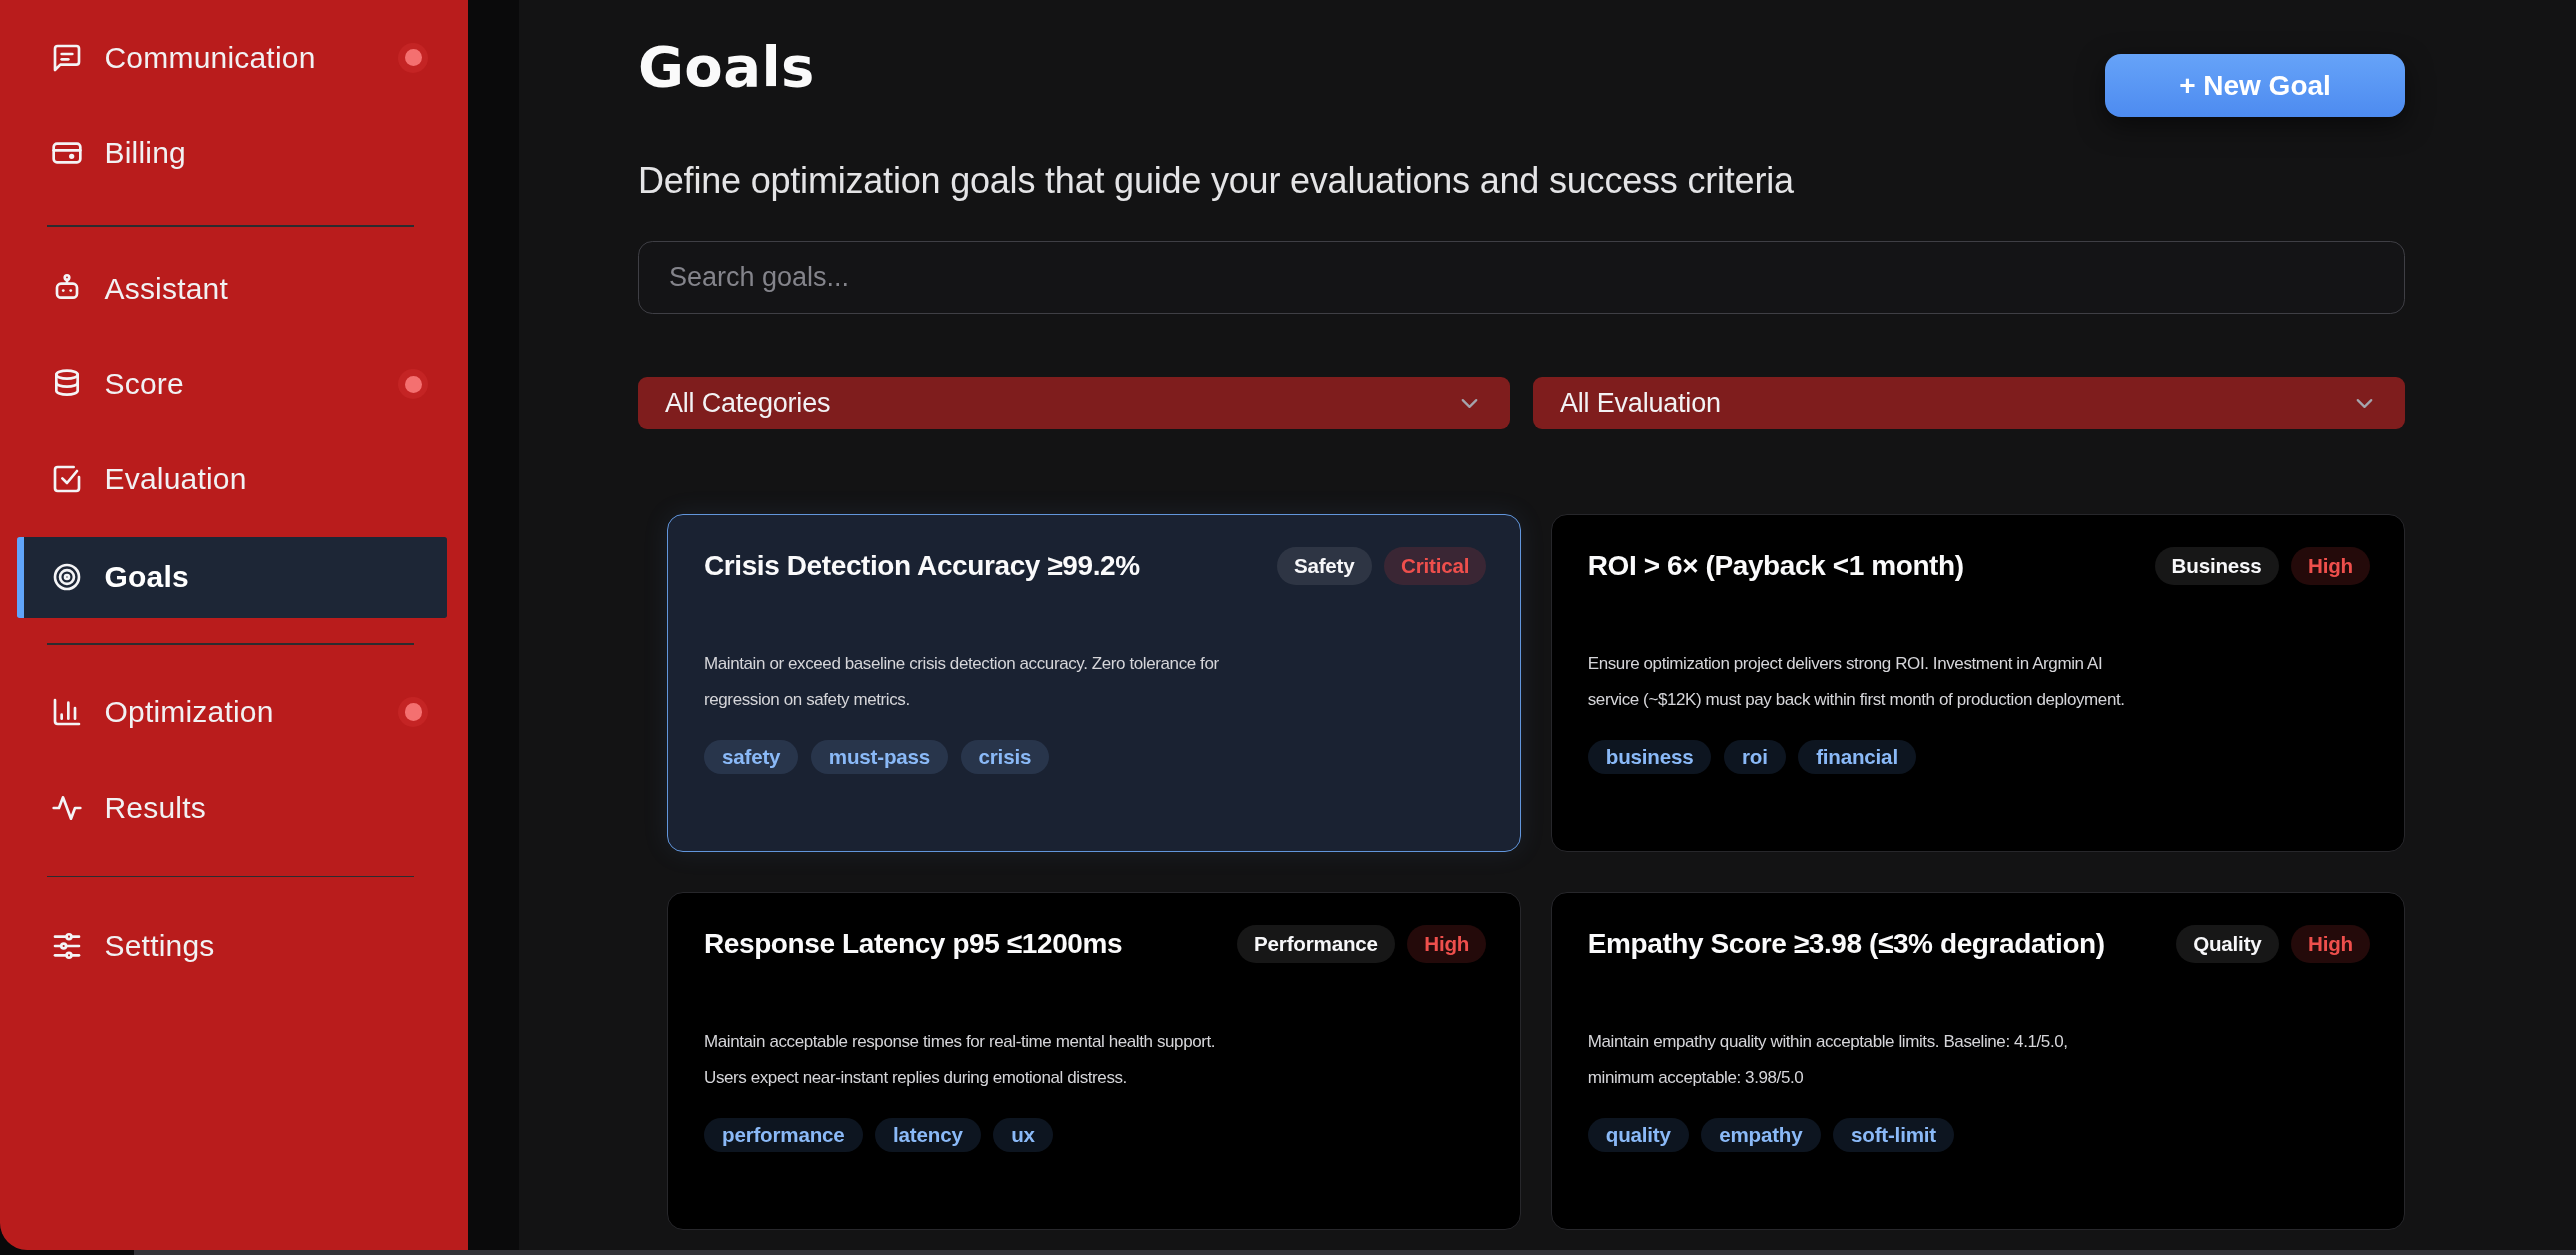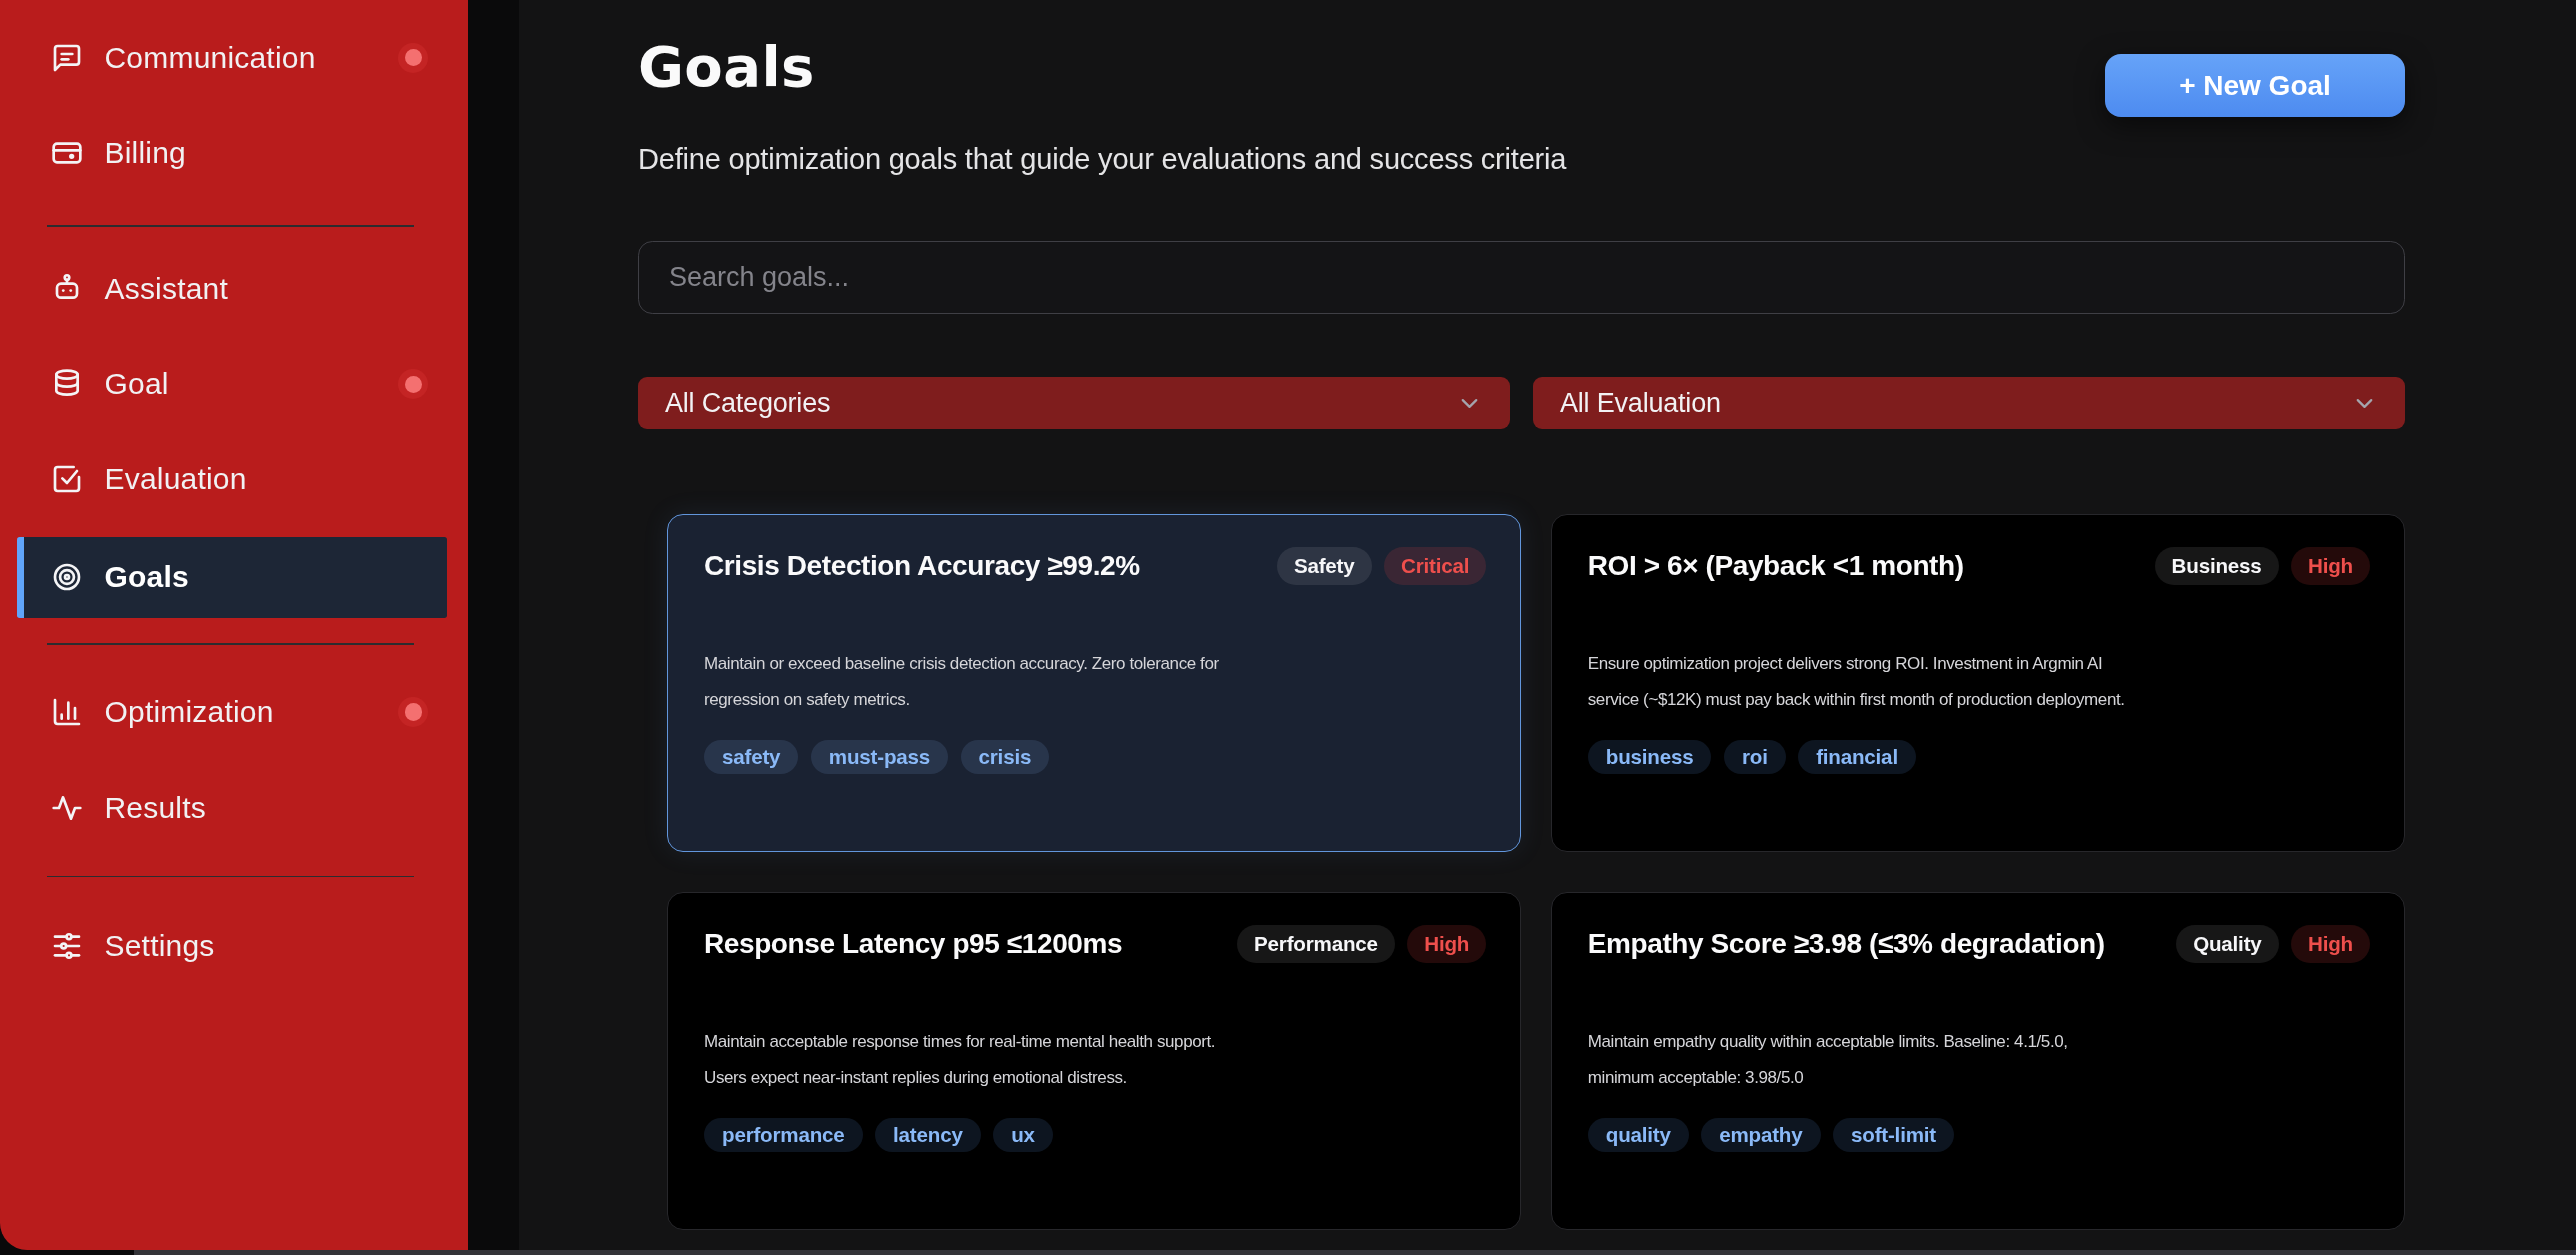--- a/index.html
+++ b/index.html
@@ -56,22 +56,22 @@
   .div2 { margin-top: 25px; margin-bottom: 39px; }
   .div3 { margin-top: 39px; margin-bottom: 40px; }
   
   .content { position: absolute; left: 638px; top: 0; width: 1767px; height: 100%; }
   .page-title {
     position: absolute; top: 34px; left: 0;
     font-family: "DejaVu Sans", sans-serif;
     font-size: 56px; font-weight: 800; letter-spacing: 0.4px; color: #fafafa;
   }
   .page-subtitle {
-    position: absolute; top: 143px; left: 0;
-    font-size: 29px; letter-spacing: -0.2px; color: #e4e4e6; font-weight: 400;
+    position: absolute; top: 160px; left: 0;
+    font-size: 36px; letter-spacing: -0.2px; color: #e4e4e6; font-weight: 400;
   }
   .new-goal-btn {
     position: absolute; top: 54px; right: 0; width: 300px; height: 63px;
     border: none; border-radius: 16px; cursor: pointer;
     background: linear-gradient(180deg, #66a3f8, #4d8bf0);
     color: #ffffff; font-size: 28px; font-weight: 700;
     font-family: "Liberation Sans", sans-serif;
     display: flex; align-items: center; justify-content: center;
     box-shadow: 0 9px 27px rgba(0,0,0,.5);
   }
@@ -175,21 +175,21 @@
       </div>
 
       <div class="nav-item mt43">
         <span class="nicon">
           <svg viewBox="0 0 24 24" width="32" height="32" fill="none" stroke="currentColor" stroke-width="2" stroke-linecap="round" stroke-linejoin="round">
               <ellipse cx="12" cy="5" rx="8" ry="3"></ellipse>
               <path d="M4 5v6c0 1.66 3.58 3 8 3s8-1.34 8-3V5"></path>
               <path d="M4 11v6c0 1.66 3.58 3 8 3s8-1.34 8-3v-6"></path>
             </svg>
         </span>
-        <span class="nlabel">Goal</span>
+        <span class="nlabel">Score</span>
         <span class="ndot"></span>
       </div>
 
       <div class="nav-item mt43">
         <span class="nicon">
           <svg viewBox="0 0 24 24" width="32" height="32" fill="none" stroke="currentColor" stroke-width="2" stroke-linecap="round" stroke-linejoin="round">
               <path d="M21 10.5V19a2 2 0 0 1-2 2H5a2 2 0 0 1-2-2V5a2 2 0 0 1 2-2h12"></path>
               <path d="m8.5 11.5 3.5 3.5 7.5-9"></path>
             </svg>
         </span>

